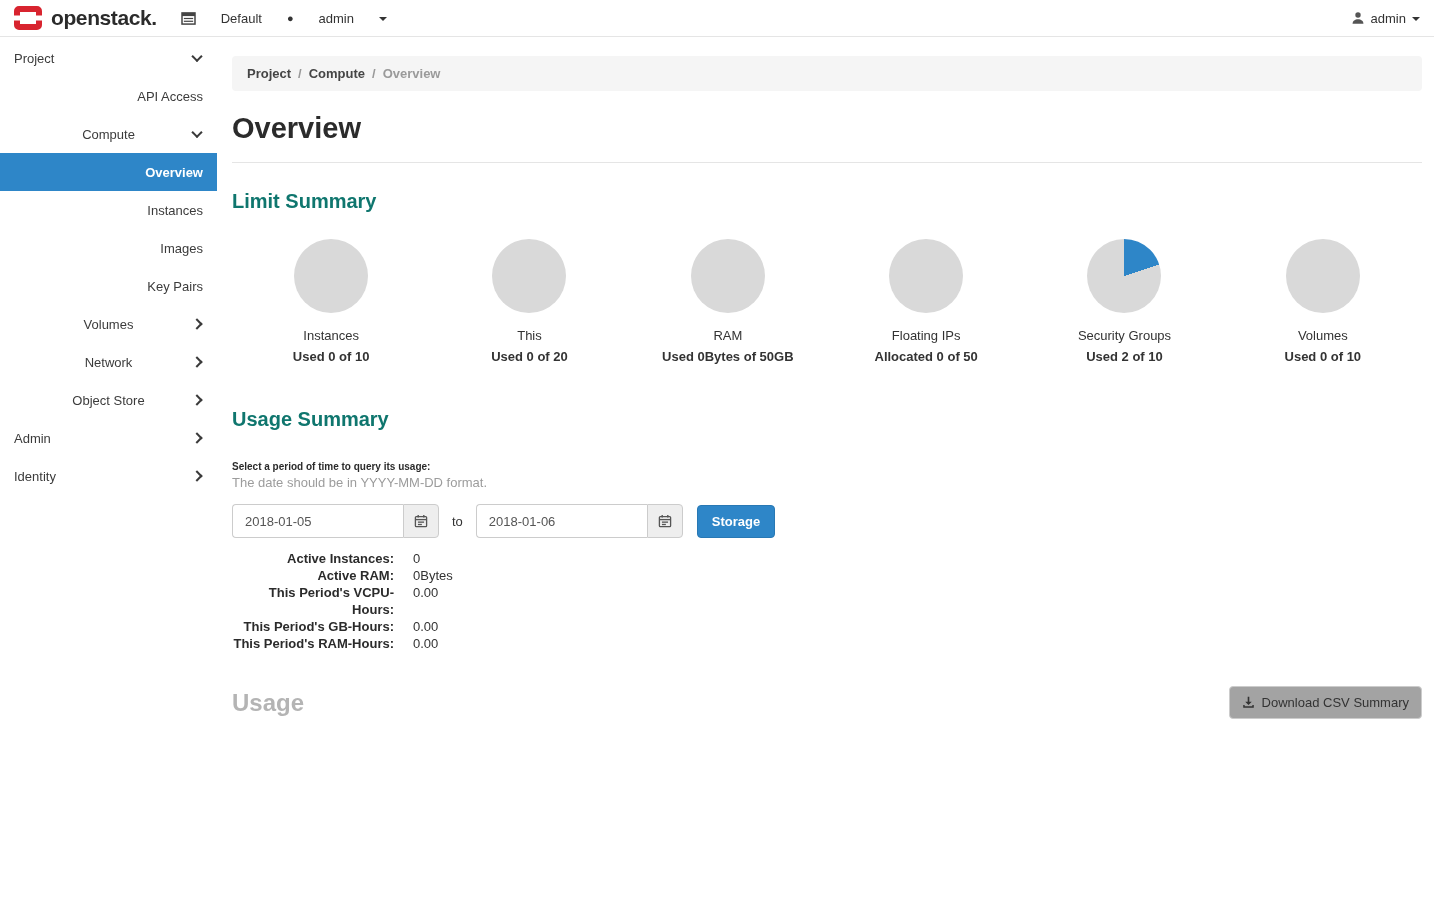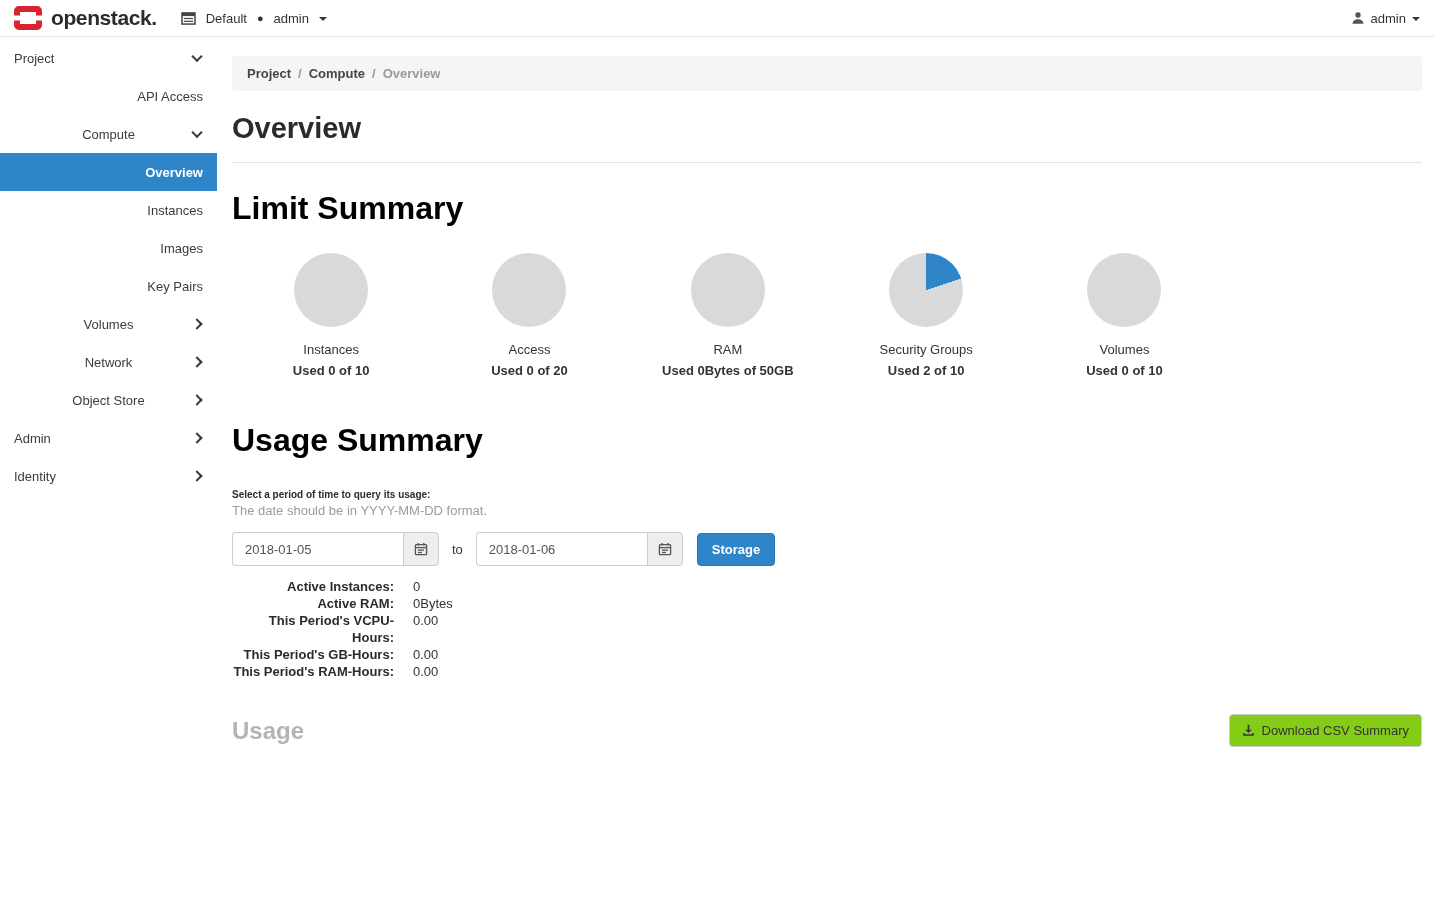--- a/index.html
+++ b/index.html
@@ -5,21 +5,21 @@
   * { box-sizing: border-box; }
   html,body { margin:0; padding:0; background:#fff; }
   body { font-family:"Liberation Sans", sans-serif; font-size:13px; color:#333; width:1434px; }
 
   
   .topbar { height:37px; display:flex; align-items:center; padding:0 14px; border-bottom:1px solid #e5e5e5; background:#fff; }
   .brand { display:flex; align-items:center; gap:9px; cursor:pointer; }
   .logo-mark { position:relative; width:28px; height:24px; border:6px solid #d8242f; border-radius:5px; }
   .logo-mark::after { content:""; position:absolute; left:-6px; right:-6px; top:50%; height:5px; transform:translateY(-50%); background:#fff; }
   .brand-text { font-size:21px; font-weight:700; color:#2b2b2b; letter-spacing:-0.4px; }
-  .context-switcher { display:flex; align-items:center; gap:10px; margin-left:24px; cursor:pointer; color:#333; }
+  .context-switcher { display:flex; align-items:center; gap:25px; margin-left:24px; cursor:pointer; color:#333; }
   .bullet { font-size:11px; line-height:1; }
   .caret { width:0; height:0; border-left:4px solid transparent; border-right:4px solid transparent; border-top:4px solid #333; margin-top:1px; }
   .user-menu { margin-left:auto; display:flex; align-items:center; gap:6px; cursor:pointer; color:#333; }
 
   
   .layout { display:flex; align-items:flex-start; }
   .sidebar { width:217px; flex:none; padding-top:2px; }
   .nav-item { position:relative; height:38px; display:flex; align-items:center; padding:0 14px; cursor:pointer; color:#3b3b3b; }
   .nav-label { flex:1; }
   .nav-item.lvl1 .nav-label { text-align:left; }
@@ -34,21 +34,21 @@
 
   
   .breadcrumb { margin-top:19px; background:#f5f5f5; border-radius:4px; padding:10px 15px;font-weight:bold; }
   .breadcrumb a { color:#454545; text-decoration:none; cursor:pointer; }
   .breadcrumb .sep { color:#999; padding:0 7px; }
   .breadcrumb .current { color:#9a9a9a; }
 
   .page-title { font-size:29px; font-weight:700; color:#2b2b2b; margin:21px 0 17px; }
   .title-rule { border:0; border-top:1px solid #e5e5e5; margin:0; }
 
-  .section-title { font-size:32px; font-weight:700; color:#000000; margin:27px 0 0; }
+  .section-title { font-size:20px; font-weight:700; color:#0f766e; margin:27px 0 0; }
 
   
   .limits-grid { display:grid; grid-template-columns:repeat(6,1fr); row-gap:24px; margin-top:26px; }
   .limit-card { text-align:center; }
   .pie { width:74px; height:74px; border-radius:50%; margin:0 auto; background:#d9d9d9; }
   .limit-label { margin-top:15px; color:#333; }
   .limit-usage { margin-top:6px; font-weight:700; }
 
   
   .usage-summary-title { margin-top:44px; }
@@ -62,21 +62,21 @@
   .btn-primary { background:#2e86c8; color:#fff; border:1px solid #2878b4; border-radius:4px; padding:8px 14px; font-size:13px; font-weight:700; font-family:"Liberation Sans",sans-serif; cursor:pointer; margin-left:4px; }
 
   .stats { margin-top:12px; }
   .stat-row { display:flex; line-height:17px; }
   .stat-label { width:162px; text-align:right; font-weight:700; color:#2b2b2b; }
   .stat-value { margin-left:19px; }
 
   
   .usage-head { display:flex; align-items:center; justify-content:space-between; margin-top:34px;gap:28px; }
   .usage-title { font-size:24px; font-weight:700; color:#b4b4b4; margin:0; }
-  .btn-default { background:#84cc16; border:1px solid #ccc; border-radius:4px; padding:8px 12px; display:flex; align-items:center; gap:7px; font-size:13px; color:#333; font-family:"Liberation Sans",sans-serif; cursor:pointer; }
+  .btn-default { background:#a3a3a3; border:1px solid #ccc; border-radius:4px; padding:8px 12px; display:flex; align-items:center; gap:7px; font-size:13px; color:#333; font-family:"Liberation Sans",sans-serif; cursor:pointer; }
 
   svg { display:block; }
 </style>
 </head>
 <body>
 
 <header class="topbar">
   <div class="brand">
     <div class="logo-mark"></div>
     <span class="brand-text">openstack.</span>
@@ -180,30 +180,35 @@
 
     <div class="limits-grid" id="limits-grid">
       <div class="limit-card">
         <div class="pie" style="background: rgb(217, 217, 217);"></div>
         <div class="limit-label">Instances</div>
         <div class="limit-usage">Used 0 of 10</div>
       </div>
 
       <div class="limit-card">
         <div class="pie" style="background: rgb(217, 217, 217);"></div>
-        <div class="limit-label">Access</div>
+        <div class="limit-label">This</div>
         <div class="limit-usage">Used 0 of 20</div>
       </div>
 
       <div class="limit-card">
         <div class="pie" style="background: rgb(217, 217, 217);"></div>
         <div class="limit-label">RAM</div>
         <div class="limit-usage">Used 0Bytes of 50GB</div>
       </div>
 
+      <div class="limit-card">
+        <div class="pie" style="background: rgb(217, 217, 217);"></div>
+        <div class="limit-label">Floating IPs</div>
+        <div class="limit-usage">Allocated 0 of 50</div>
+      </div>
 
       <div class="limit-card">
         <div class="pie" style="background: conic-gradient(rgb(46, 134, 200) 0deg, rgb(46, 134, 200) 20%, rgb(217, 217, 217) 20%, rgb(217, 217, 217) 100%);"></div>
         <div class="limit-label">Security Groups</div>
         <div class="limit-usage">Used 2 of 10</div>
       </div>
 
       <div class="limit-card">
         <div class="pie" style="background: rgb(217, 217, 217);"></div>
         <div class="limit-label">Volumes</div>

